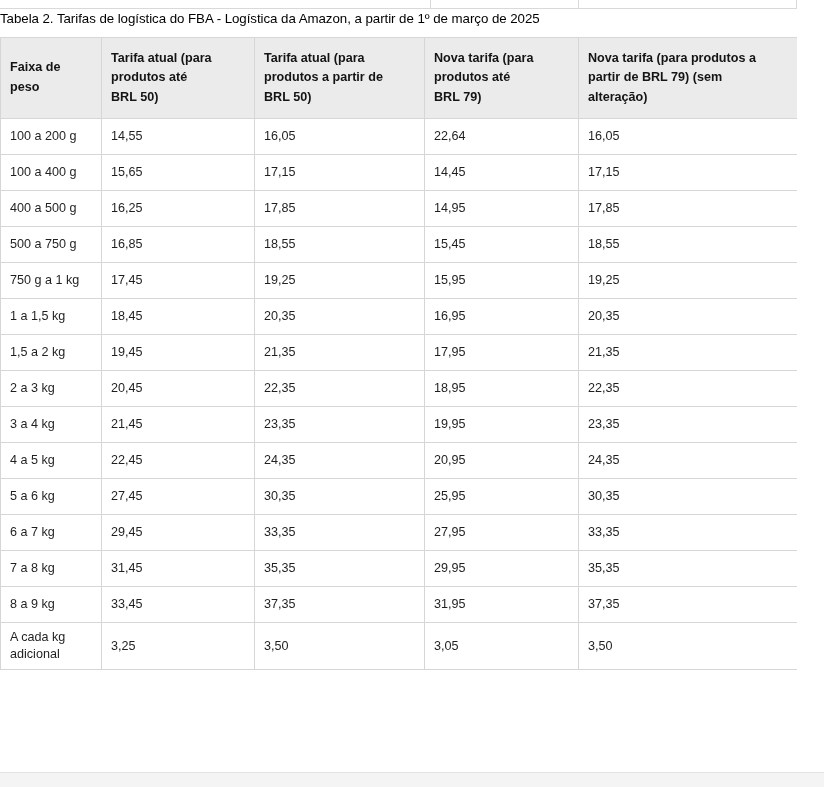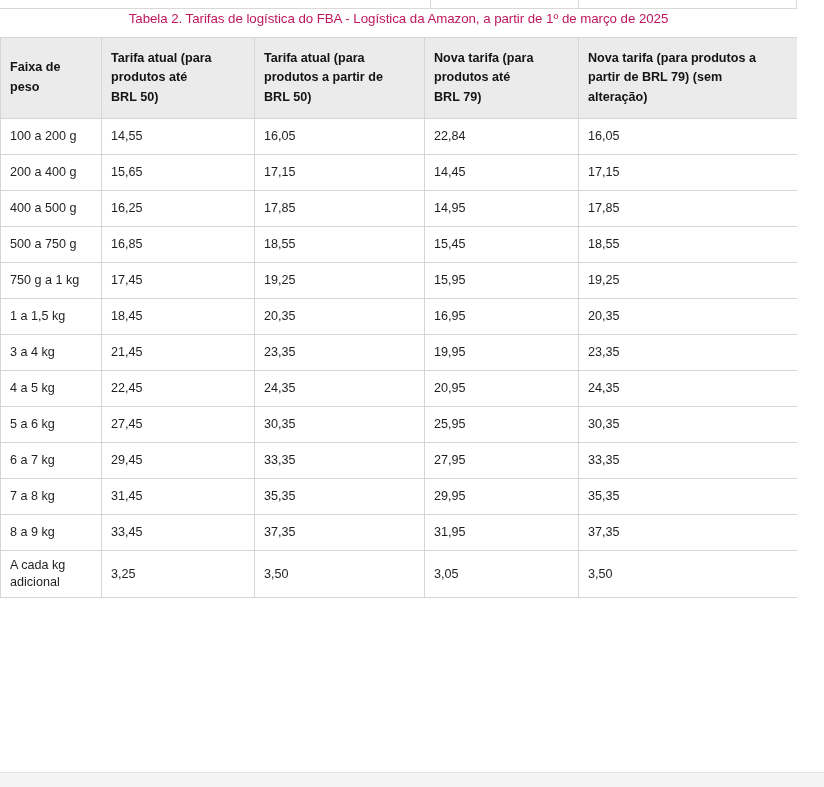--- a/index.html
+++ b/index.html
@@ -47,24 +47,24 @@
     top: 0; bottom: 0; right: 0;
     border-left: 1px solid #d9d9d9;
   }
 
   
   .caption {
     position: absolute;
     left: 0;
     top: 10px;
     width: 797px;
-    text-align: center;
+    text-align: left;
     font-size: 13.3px;
     line-height: 17px;
-    color: #be185d;
+    color: #000000;
     font-family: "Liberation Sans", sans-serif;
     letter-spacing: -0.05px;
     white-space: nowrap;
   }
 
   
   .fee-table {
     position: absolute;
     left: 0;
     top: 37px;
@@ -178,25 +178,25 @@
           <span class="hdr-line">partir de BRL 79) (sem</span>
           <span class="hdr-line">alteração)</span>
         </th>
       </tr>
     </thead>
     <tbody id="table-body">
         <tr>
           <td>100 a 200 g</td>
           <td>14,55</td>
           <td>16,05</td>
-          <td>22,84</td>
+          <td>22,64</td>
           <td>16,05</td>
         </tr>
         <tr>
-          <td>200 a 400 g</td>
+          <td>100 a 400 g</td>
           <td>15,65</td>
           <td>17,15</td>
           <td>14,45</td>
           <td>17,15</td>
         </tr>
         <tr>
           <td>400 a 500 g</td>
           <td>16,25</td>
           <td>17,85</td>
           <td>14,95</td>
@@ -217,20 +217,34 @@
           <td>19,25</td>
         </tr>
         <tr>
           <td>1 a 1,5 kg</td>
           <td>18,45</td>
           <td>20,35</td>
           <td>16,95</td>
           <td>20,35</td>
         </tr>
         <tr>
+          <td>1,5 a 2 kg</td>
+          <td>19,45</td>
+          <td>21,35</td>
+          <td>17,95</td>
+          <td>21,35</td>
+        </tr>
+        <tr>
+          <td>2 a 3 kg</td>
+          <td>20,45</td>
+          <td>22,35</td>
+          <td>18,95</td>
+          <td>22,35</td>
+        </tr>
+        <tr>
           <td>3 a 4 kg</td>
           <td>21,45</td>
           <td>23,35</td>
           <td>19,95</td>
           <td>23,35</td>
         </tr>
         <tr>
           <td>4 a 5 kg</td>
           <td>22,45</td>
           <td>24,35</td>

